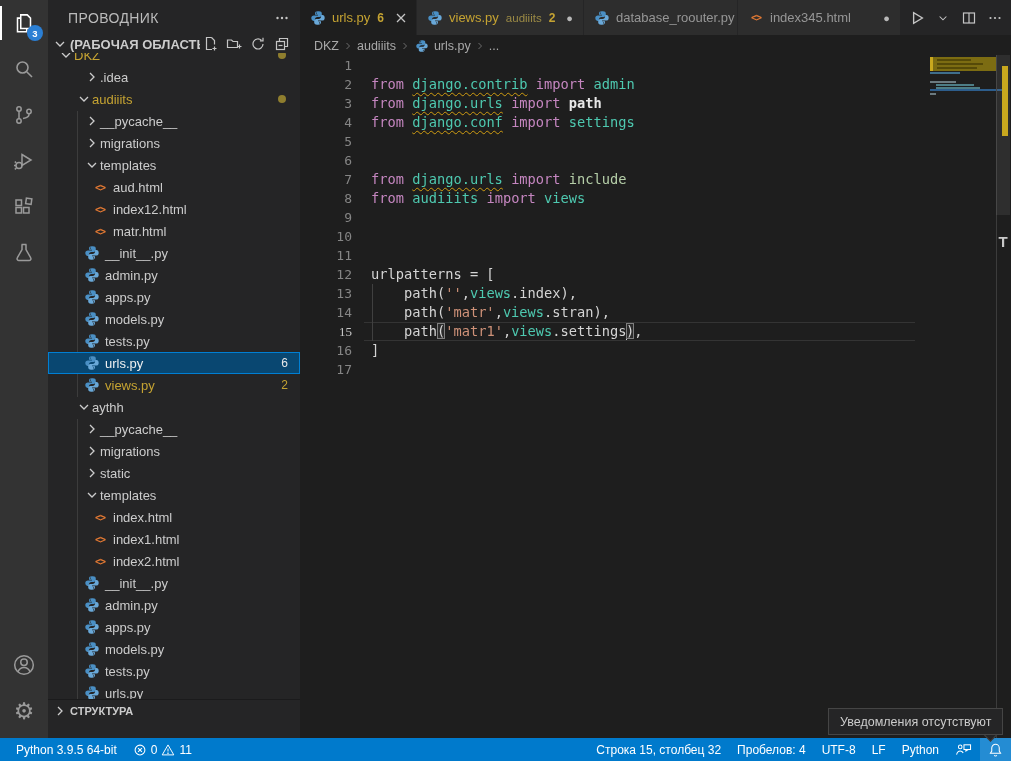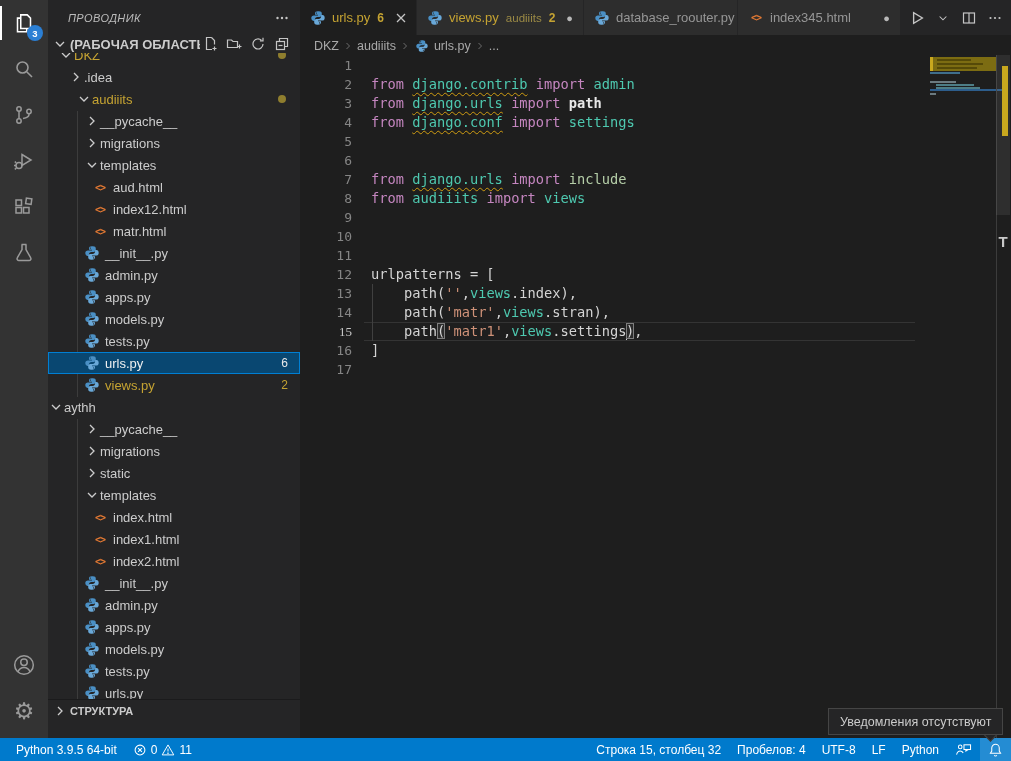--- a/index.html
+++ b/index.html
@@ -13,21 +13,21 @@
   .ab-item { position:relative; width:48px; height:46px; display:flex; align-items:center; justify-content:center; color:#9a9a9a; cursor:pointer; }
   .ab-item.active { color:#ffffff; }
   .ab-item.active::before { content:""; position:absolute; left:0; top:6px; bottom:6px; width:2px; background:#ffffff; }
   .ab-badge { position:absolute; right:5px; bottom:5px; min-width:16px; height:16px; border-radius:9px; background:#2b7fd4; color:#fff; font-size:9.5px; display:flex; align-items:center; justify-content:center; font-weight:bold; }
   .ab-bottom { position:absolute; bottom:4px; left:0; width:48px; }
   .gear-glyph { font-size:23px; line-height:1; }
 
   
   .sidebar { position:absolute; left:48px; top:0; width:252px; bottom:23px; background:#252526; color:#cccccc; z-index:4; }
   .sb-title { position:absolute; left:0; top:0; right:0; height:35px; display:flex; align-items:center; padding:0 8px 0 20px; }
-  .sb-title-text { font-size:11px; color:#bbbbbb; letter-spacing:.4px;font-style:italic; }
+  .sb-title-text { font-size:14px; color:#bbbbbb; letter-spacing:.4px; }
   .sb-title .spacer, .ws-row .spacer, .tab .spacer { flex:1; }
   .icon-btn { width:20px; height:20px; display:flex; align-items:center; justify-content:center; color:#c5c5c5; border-radius:4px; cursor:pointer; }
   .ws-row { position:absolute; left:0; top:35px; right:0; height:18px; display:flex; align-items:center; padding:0 8px 0 4px; }
   .ws-label { font-size:13px; font-weight:bold; color:#cccccc; white-space:nowrap; overflow:hidden; margin-left:2px; }
   .ws-actions { display:flex; gap:4px; }
 
   .tree { position:absolute; left:0; top:53px; right:0; bottom:39px; overflow:hidden; font-size:13px; }
   .tree-guide { position:absolute; width:1px; background:#3c3c3c; left:29px; }
   .row { position:absolute; left:0; right:0; height:22px; display:flex; align-items:center; cursor:pointer; color:#cccccc; }
   .row .label { white-space:nowrap; }
@@ -217,21 +217,21 @@
       <div class="tree-guide" style="top:366px; height:303px;"></div>
     <div class="row warn" style="top: -9px; padding-left: 10px;">
           <span class="tw">
             <svg width="16" height="16" viewBox="0 0 16 16" fill="none" stroke="currentColor" stroke-width="1.3">
               <path d="M4 6l4 4 4-4"></path>
             </svg>
           </span>
           <span class="label">DKZ</span>
           <span class="row-dot"></span>
         </div>
-        <div class="row" style="top: 13px; padding-left: 20px;">
+        <div class="row" style="top: 13px; padding-left: 36px;">
           <span class="tw">
             <svg width="16" height="16" viewBox="0 0 16 16" fill="none" stroke="currentColor" stroke-width="1.3">
               <path d="M6 4l4 4-4 4"></path>
             </svg>
           </span>
           <span class="label">.idea</span>
         </div>
         <div class="row warn" style="top: 35px; padding-left: 28px;">
           <span class="tw">
             <svg width="16" height="16" viewBox="0 0 16 16" fill="none" stroke="currentColor" stroke-width="1.3">
@@ -341,21 +341,21 @@
         <div class="row warn" style="top: 321px; padding-left: 36px;">
           <span class="fico">
             <svg width="16" height="16" viewBox="0 0 16 16">
               <path fill="#4a8fc4" d="M7.9 1.3c-2.1 0-2.9.9-2.9 2.1v1.3h3v.7H3.9C2.3 5.4 1.3 6.5 1.3 8.1s.8 2.8 2.3 2.8h1.3V9.4C4.9 8 6 7 7.4 7h2.3c1.2 0 2.1-1 2.1-2.2V3.4c0-1.2-.9-2.1-2.9-2.1h-1zM6.4 2.5a.6.6 0 1 1 0 1.2.6.6 0 0 1 0-1.2z"></path>
               <path fill="#69a8d8" d="M8.1 14.7c2.1 0 2.9-.9 2.9-2.1v-1.3H8v-.7h4.1c1.6 0 2.6-1.1 2.6-2.7s-.8-2.8-2.3-2.8h-1.3v1.5C11.1 8 10 9 8.6 9H6.3c-1.2 0-2.1 1-2.1 2.2v1.4c0 1.2.9 2.1 2.9 2.1h1zm1.5-1.2a.6.6 0 1 1 0-1.2.6.6 0 0 1 0 1.2z"></path>
             </svg>
           </span>
           <span class="label">views.py</span>
           <span class="row-badge">2</span>
         </div>
-        <div class="row" style="top: 343px; ">
+        <div class="row" style="top: 343px; padding-left: 28px;">
           <span class="tw">
             <svg width="16" height="16" viewBox="0 0 16 16" fill="none" stroke="currentColor" stroke-width="1.3">
               <path d="M4 6l4 4 4-4"></path>
             </svg>
           </span>
           <span class="label">aythh</span>
         </div>
         <div class="row" style="top: 365px; padding-left: 36px;">
           <span class="tw">
             <svg width="16" height="16" viewBox="0 0 16 16" fill="none" stroke="currentColor" stroke-width="1.3">

